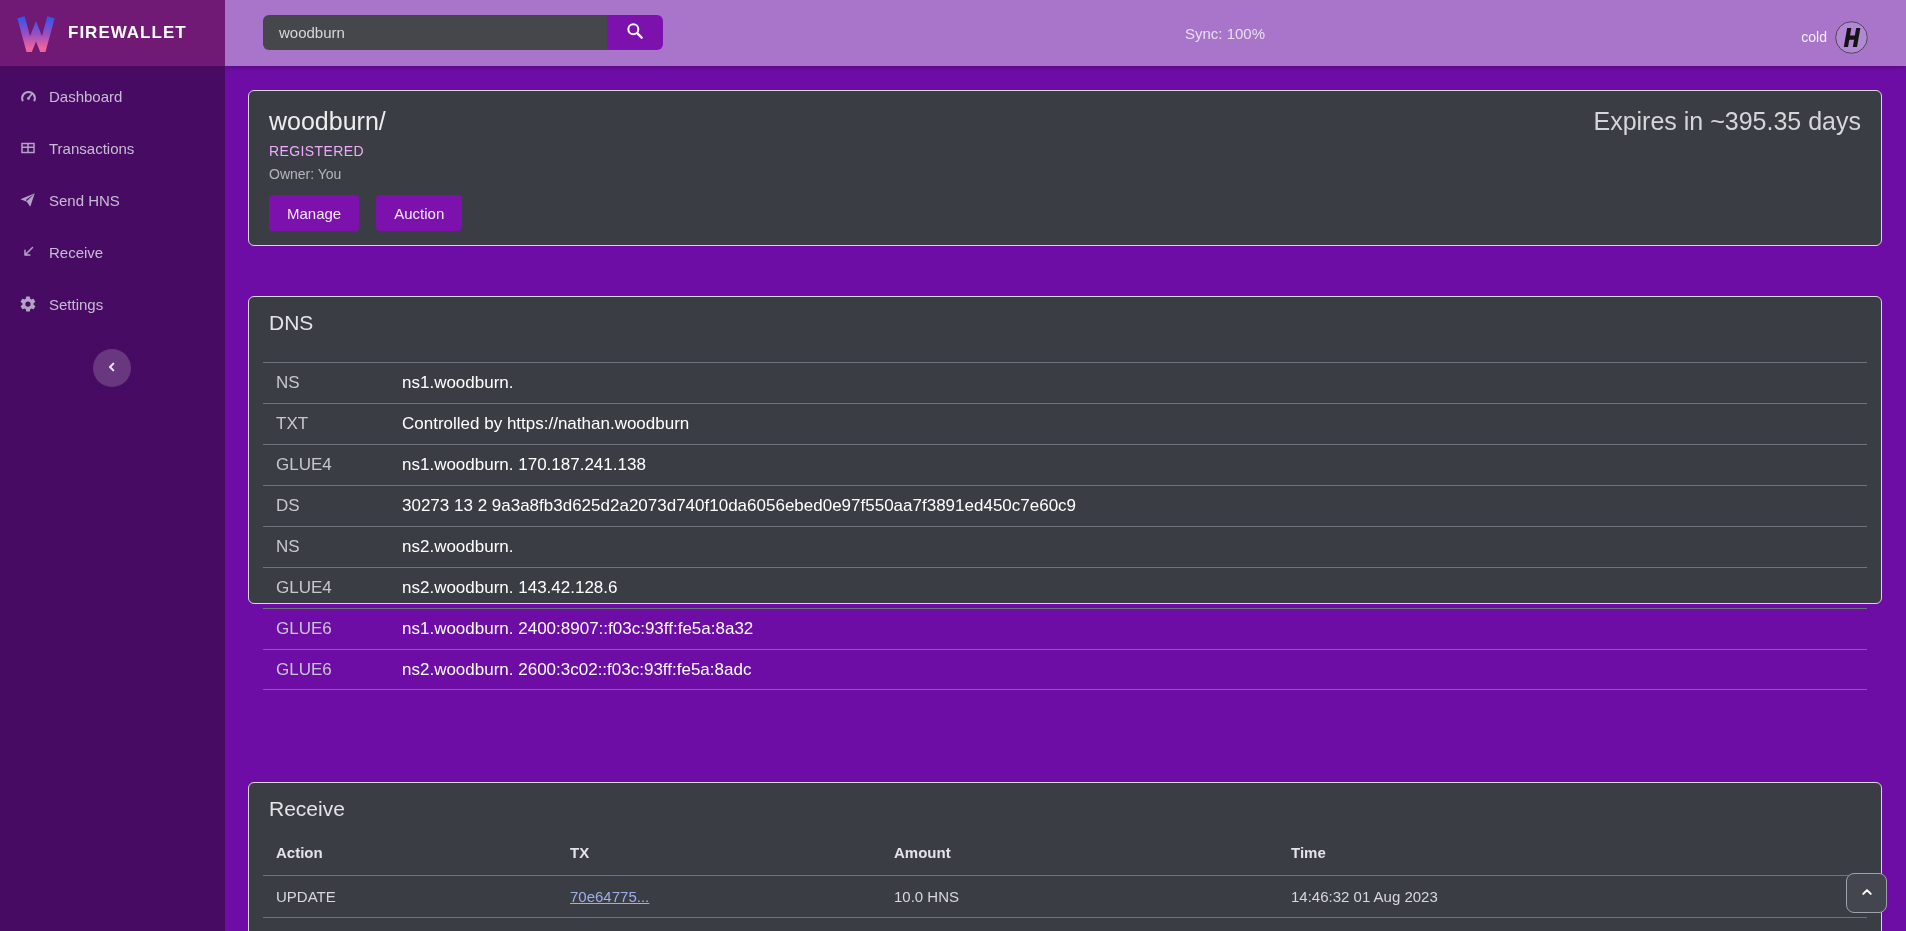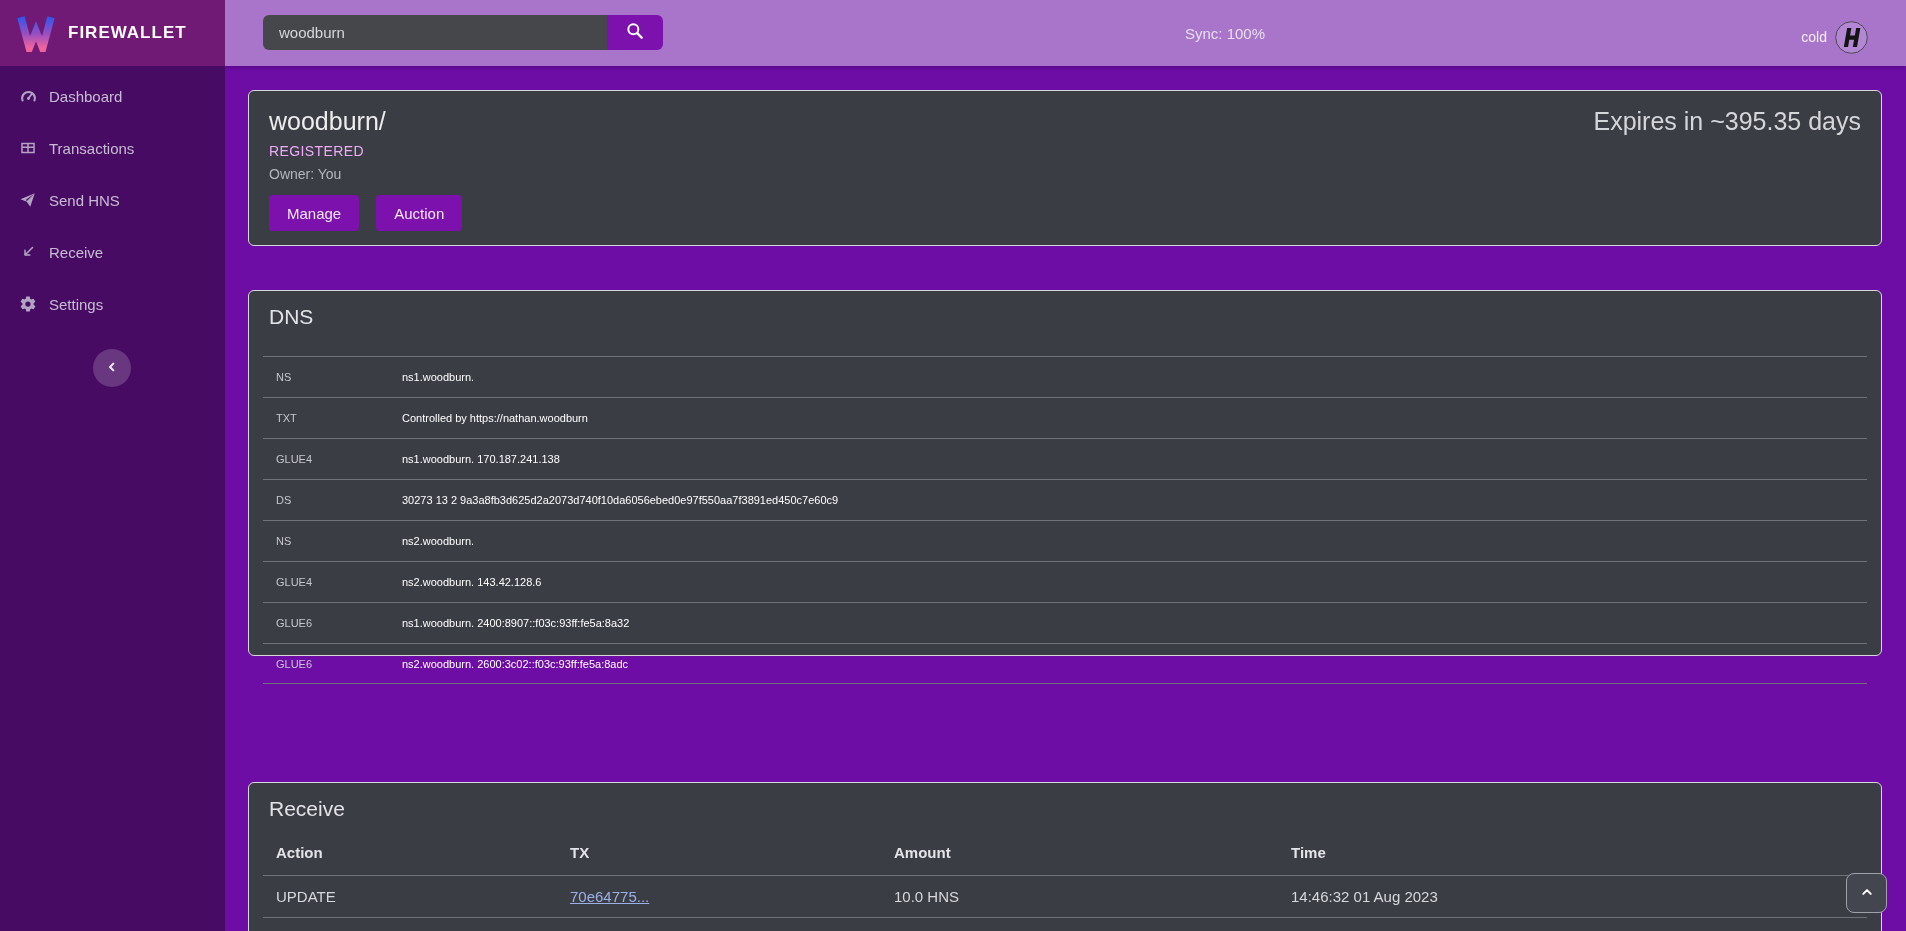--- a/index.html
+++ b/index.html
@@ -33,23 +33,23 @@
   .card-domain { top: 90px; height: 156px; padding: 16px 20px; }
   .domain-title { font-size: 25px; color: #eceded; font-weight: 400; }
   .expires { position: absolute; right: 20px; top: 16px; font-size: 25px; color: #d5d6da; font-weight: 400; }
   .domain-status { margin-top: 7px; font-size: 14px; color: #f0abfc; letter-spacing: 0.4px; }
   .domain-owner { margin-top: 7px; font-size: 14px; color: #b4b6bc; }
   .btn-row { margin-top: 13px; display: flex; gap: 17px; }
   .btn { background: #7c11ae; color: #f2e9f7; border: none; border-radius: 4px; font-size: 15px; padding: 0 18px; height: 36px; cursor: pointer; font-family: "Liberation Sans", sans-serif; }
 
   .section-title { font-size: 21px; color: #e3e4e7; font-weight: 400; padding: 14px 20px 0; }
 
-  .card-dns { top: 290px; height: 366px; }
+  .card-dns { top: 296px; height: 308px; }
   .dns-table { margin: 27px 14px 0; }
-  .dns-row { display: flex; align-items: center; height: 41px; border-top: 1px solid #6f727b; font-size: 11px; }
+  .dns-row { display: flex; align-items: center; height: 41px; border-top: 1px solid #6f727b; font-size: 17px; }
   .dns-row:last-child { border-bottom: 1px solid #6f727b; }
   .dns-type { width: 139px; padding-left: 13px; color: #c7c8cd; flex: none; }
   .dns-value { color: #ffffff; }
 
   .card-history { top: 782px; height: 300px; }
   .h-table { margin: 8px 14px 0; }
   .h-head { display: flex; align-items: center; height: 46px; font-size: 15px; font-weight: 700; color: #e3e4e7; }
   .h-row { display: flex; align-items: center; height: 42px; border-top: 1px solid #6f727b; font-size: 15px; }
   .c-action { width: 307px; padding-left: 13px; flex: none; }
   .c-tx { width: 324px; flex: none; }

